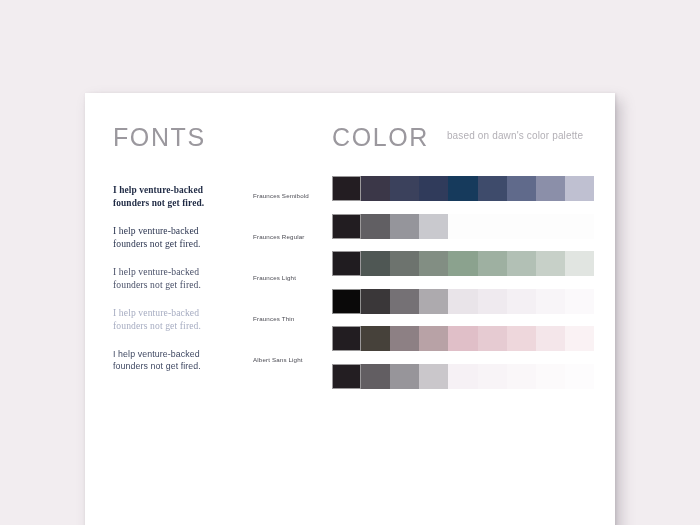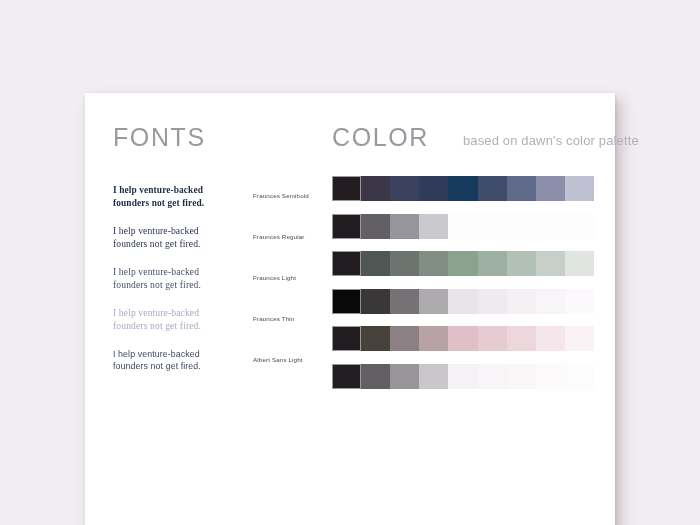--- a/index.html
+++ b/index.html
@@ -55,27 +55,27 @@
     font-size: 25px;
     font-weight: 400;
     letter-spacing: 1.6px;
     color: #9b989e;
     line-height: 1;
     white-space: nowrap;
   }
 
   .color-head-row {
     display: flex;
-    align-items: flex-end;
-    gap: 34px;
+    align-items: center;
+    gap: 18px;
   }
 
   .subtitle {
     font-family: "Liberation Sans", sans-serif;
-    font-size: 13px;
+    font-size: 10px;
     font-weight: 400;
     letter-spacing: 0.15px;
     color: #b3b0b6;
     white-space: nowrap;
     position: relative;
     top: -2px;
   }
 
   
   #font-list {

